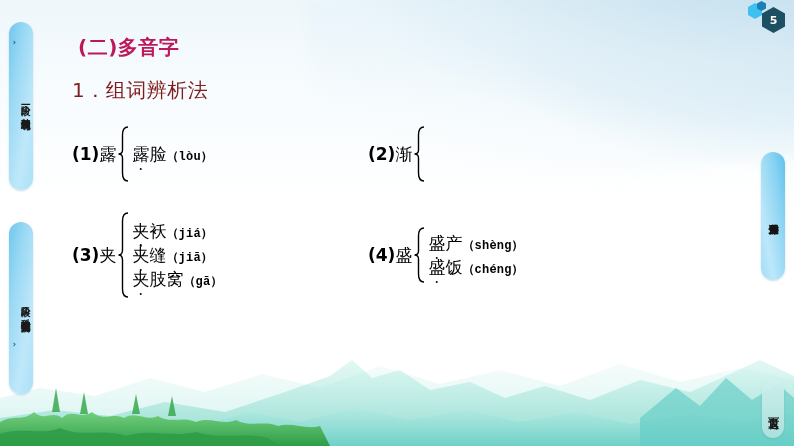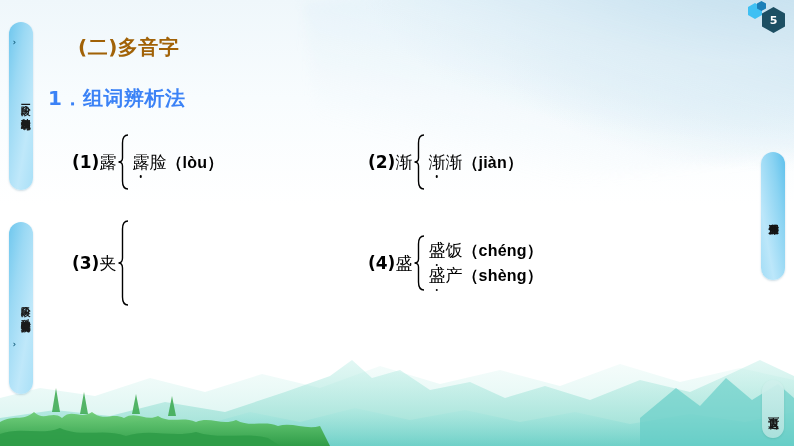--- a/index.html
+++ b/index.html
@@ -151,31 +151,32 @@
   .content {
     position:absolute;
     left:48px; top:34px;
     width:690px;
   }
 
   .heading-a {
     font-family:"DejaVu Sans", sans-serif;
     font-size:20px;
     font-weight:700;
-    color:#a16207;
+    color:#be185d;
     letter-spacing:.5px;
     margin-left:30px;
-    margin-bottom:24px;
+    margin-bottom:16px;
   }
   .heading-b {
     font-family:"DejaVu Sans", sans-serif;
     font-size:20px;
-    font-weight:700;
-    color:#3b82f6;
+    font-weight:400;
+    color:#7f1d1d;
     letter-spacing:.5px;
+    margin-left:24px;
     margin-bottom:22px;
   }
 
   .row { position:relative; display:flex; }
   .row-1 { margin-bottom:30px; }
 
   .entry { display:flex; align-items:center; }
   .entry-col-a { width:310px; padding-left:24px; }
   .entry-col-b { width:340px; padding-left:10px; }
 
@@ -217,23 +218,23 @@
     content:"";
     position:absolute;
     left:50%;
     bottom:-4px;
     transform:translateX(-50%);
     width:2.5px; height:2.5px;
     border-radius:50%;
     background:#000;
   }
   .branch .pinyin {
-    font-family:Liberation Sans, sans-serif;
-    font-weight:700;
-    font-size:16px;
+    font-family:Liberation Mono, monospace;
+    font-weight:700;
+    font-size:12px;
     letter-spacing:.2px;
     text-align:center;
   }
 </style>
 </head>
 <body>
 
 <div id="slide">
 
   <div class="bg-sky"></div>
@@ -323,46 +324,50 @@
 
       <div class="entry entry-col-b">
         <span class="entry-num">(2)</span>
         <span class="entry-head">渐</span>
         <span class="brace">
           <svg width="12" height="56" viewBox="0 0 12 56">
             <path d="M11,1 C6.5,1 5.5,4 5.5,9 L5.5,24 C5.5,27 4,28 1.5,28 C4,28 5.5,29 5.5,32 L5.5,47 C5.5,52 6.5,55 11,55" fill="none" stroke="#000" stroke-width="1.4"></path>
           </svg>
         </span>
         <span class="branches">
-          <span class="branch"><span class="dotted">渐</span><span>渐</span><span class="pinyin">（jiàn）</span></span>
         </span>
       </div>
     </div>
 
     <div class="row row-2">
 
       <div class="entry entry-col-a">
         <span class="entry-num">(3)</span>
         <span class="entry-head">夹</span>
         <span class="brace">
           <svg width="12" height="86" viewBox="0 0 12 86">
             <path d="M11,1 C6.5,1 5.5,4 5.5,9 L5.5,38 C5.5,41.5 4,43 1.5,43 C4,43 5.5,44.5 5.5,48 L5.5,77 C5.5,82 6.5,85 11,85" fill="none" stroke="#000" stroke-width="1.4"></path>
           </svg>
         </span>
+        <span class="branches">
+          <span class="branch"><span class="dotted">夹</span><span>袄</span><span class="pinyin">（jiá）</span></span>
+          <span class="branch"><span class="dotted">夹</span><span>缝</span><span class="pinyin">（jiā）</span></span>
+          <span class="branch"><span class="dotted">夹</span><span>肢窝</span><span class="pinyin">（gā）</span></span>
+        </span>
       </div>
 
       <div class="entry entry-col-b">
         <span class="entry-num">(4)</span>
         <span class="entry-head">盛</span>
         <span class="brace">
           <svg width="12" height="56" viewBox="0 0 12 56">
             <path d="M11,1 C6.5,1 5.5,4 5.5,9 L5.5,24 C5.5,27 4,28 1.5,28 C4,28 5.5,29 5.5,32 L5.5,47 C5.5,52 6.5,55 11,55" fill="none" stroke="#000" stroke-width="1.4"></path>
           </svg>
         </span>
         <span class="branches">
+          <span class="branch"><span class="dotted">盛</span><span>产</span><span class="pinyin">（shèng）</span></span>
           <span class="branch"><span class="dotted">盛</span><span>饭</span><span class="pinyin">（chéng）</span></span>
-          <span class="branch"><span class="dotted">盛</span><span>产</span><span class="pinyin">（shèng）</span></span>
         </span>
       </div>
     </div>
 
   </div>
 </div>
 
 </body></html>

